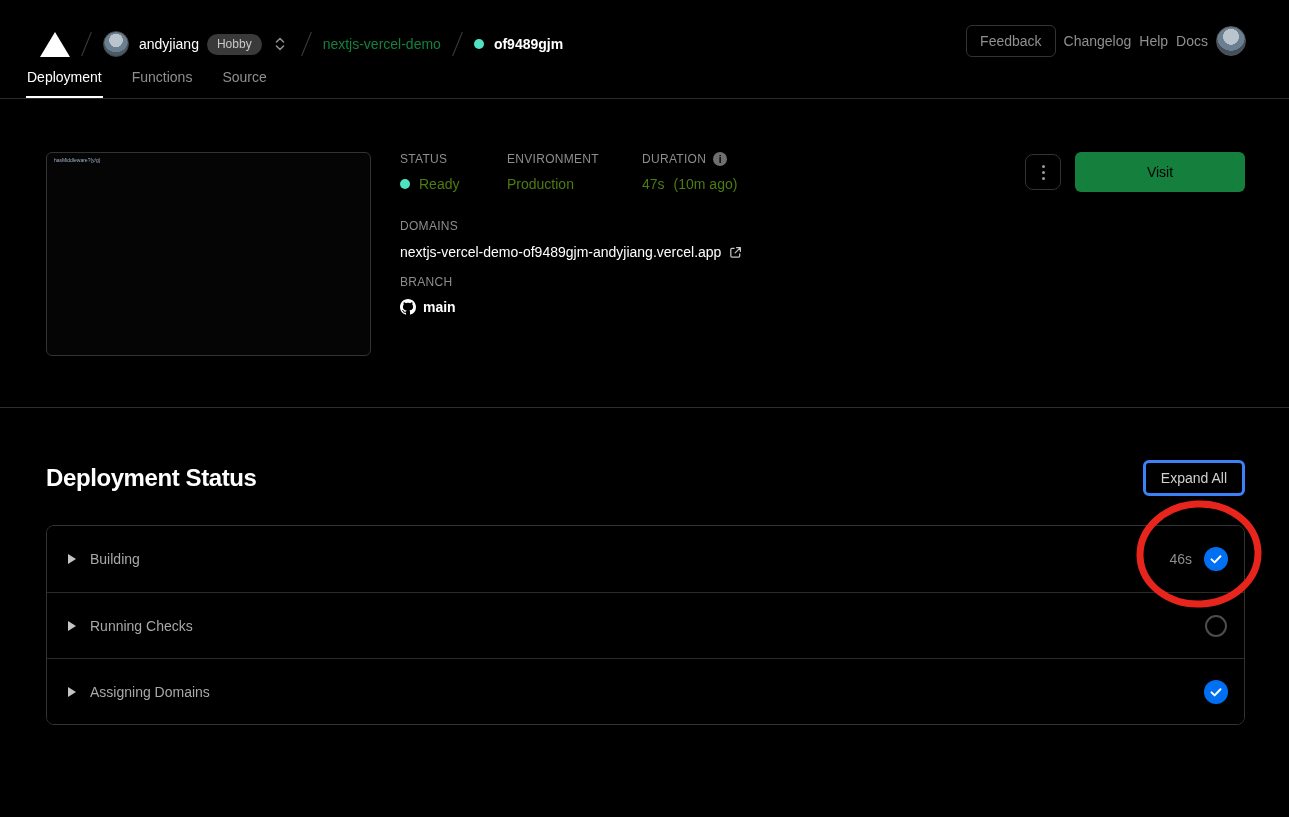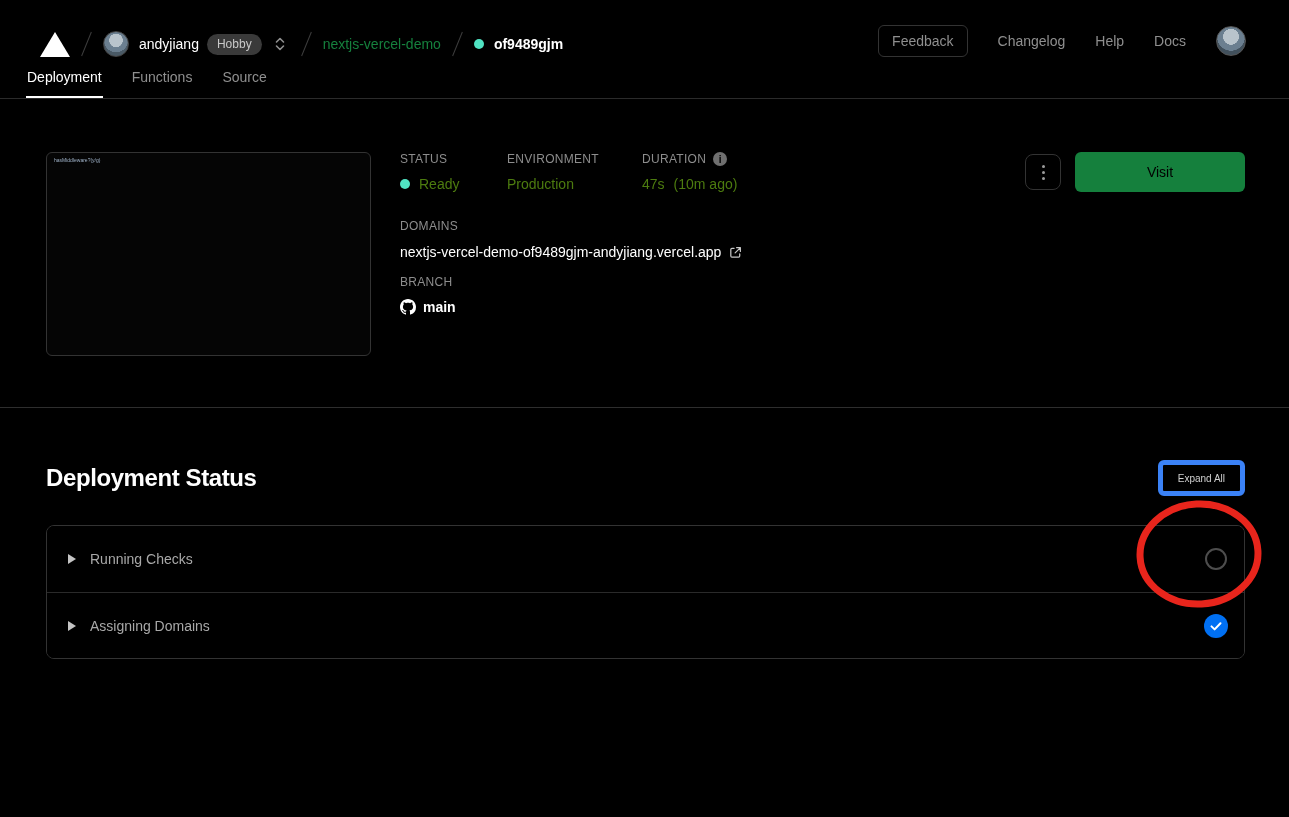--- a/index.html
+++ b/index.html
@@ -31,21 +31,21 @@
   .crumb-name { font-size: 14px; font-weight: 500; color: #fff; margin-left: 10px; }
   .badge {
     background: #3a3a3a; color: #c9c9c9; font-size: 12px;
     border-radius: 999px; padding: 3px 10px 4px; margin-left: 8px;
   }
   .switcher { margin-left: 8px; background: none; border: none; cursor: pointer; display: flex; align-items: center; padding: 2px; }
   .crumb-link { font-size: 14px; font-weight: 400; color: #15803d; text-decoration: none; cursor: pointer; }
   .dot-green { width: 10px; height: 10px; border-radius: 50%; background: #50e3c2; margin-right: 10px; flex: none; }
   .crumb-current { display: flex; align-items: center; font-size: 14px; font-weight: 700; }
 
-  .nav-right { margin-left: auto; display: flex; align-items: center; gap: 30px; }
+  .nav-right { margin-left: auto; display: flex; align-items: center; gap: 8px; }
   .btn-outline {
     background: transparent; border: 1px solid #333; border-radius: 6px;
     color: #8f8f8f; font-size: 14px; padding: 7px 13px; cursor: pointer;
     font-family: inherit;
   }
   .nav-link { color: #8f8f8f; font-size: 14px; text-decoration: none; cursor: pointer; }
   .avatar-lg {
     width: 30px; height: 30px; border-radius: 50%;
     background: radial-gradient(circle at 50% 35%, #b9c4cc 0 34%, #6b7f90 35% 60%, #41505c 61%);
     border: 1px solid #555; cursor: pointer;
@@ -105,22 +105,22 @@
     font-family: inherit;
   }
 
   .page-divider { border: none; border-top: 1px solid #2e2e2e; }
 
   
   .status-section { padding: 0 44px 0 46px; }
   .status-head { margin-top: 52px; display: flex; align-items: center; justify-content: space-between; }
   .status-title { font-size: 24px; font-weight: 700; letter-spacing: -0.4px; color: #fff; }
   .expand-btn {
-    background: transparent; border: 5px solid #3b82f6; border-radius: 6px;
-    color: #d0d0d0; font-size: 10px; height: 36px; padding: 4px 15px; cursor: pointer;
+    background: transparent; border: 3px solid #3b82f6; border-radius: 6px;
+    color: #d0d0d0; font-size: 14px; height: 36px; padding: 4px 15px; cursor: pointer;
     font-family: inherit;
   }
 
   .accordion { margin-top: 29px; border: 1px solid #333; border-radius: 8px; overflow: hidden; }
   .acc-row {
     height: 66px; display: flex; align-items: center;
     padding: 0 16px 0 20px; cursor: pointer; background: #000;
   }
   .acc-row + .acc-row { border-top: 1px solid #2a2a2a; }
   .caret { display: flex; margin-right: 13px; }
@@ -238,20 +238,37 @@
 <hr class="page-divider">
 
 <section class="status-section">
   <div class="status-head">
     <h2 class="status-title">Deployment Status</h2>
     <button class="expand-btn">Expand All</button>
   </div>
 
   <div class="accordion">
 
+    <div class="acc-row">
+      <span class="caret">
+        <svg width="10" height="12" viewBox="0 0 10 12">
+            <polygon points="1,1 9,6 1,11" fill="#c4c4c4"></polygon>
+          </svg>
+      </span>
+      <span class="acc-label">Building</span>
+      <span class="acc-right">
+        <span class="acc-duration">46s</span>
+        <span class="circle-wrap">
+          <svg width="24" height="24" viewBox="0 0 24 24">
+            <circle cx="12" cy="12" r="12" fill="#0070f3"></circle>
+            <path d="M7.5 12.4 10.6 15.4 16.5 9.2" fill="none" stroke="#fff" stroke-width="2" stroke-linecap="round" stroke-linejoin="round"></path>
+          </svg>
+        </span>
+      </span>
+    </div>
 
     <div class="acc-row">
       <span class="caret">
         <svg width="10" height="12" viewBox="0 0 10 12">
             <polygon points="1,1 9,6 1,11" fill="#c4c4c4"></polygon>
           </svg>
       </span>
       <span class="acc-label">Running Checks</span>
       <span class="acc-right">
         <span class="circle-wrap">

